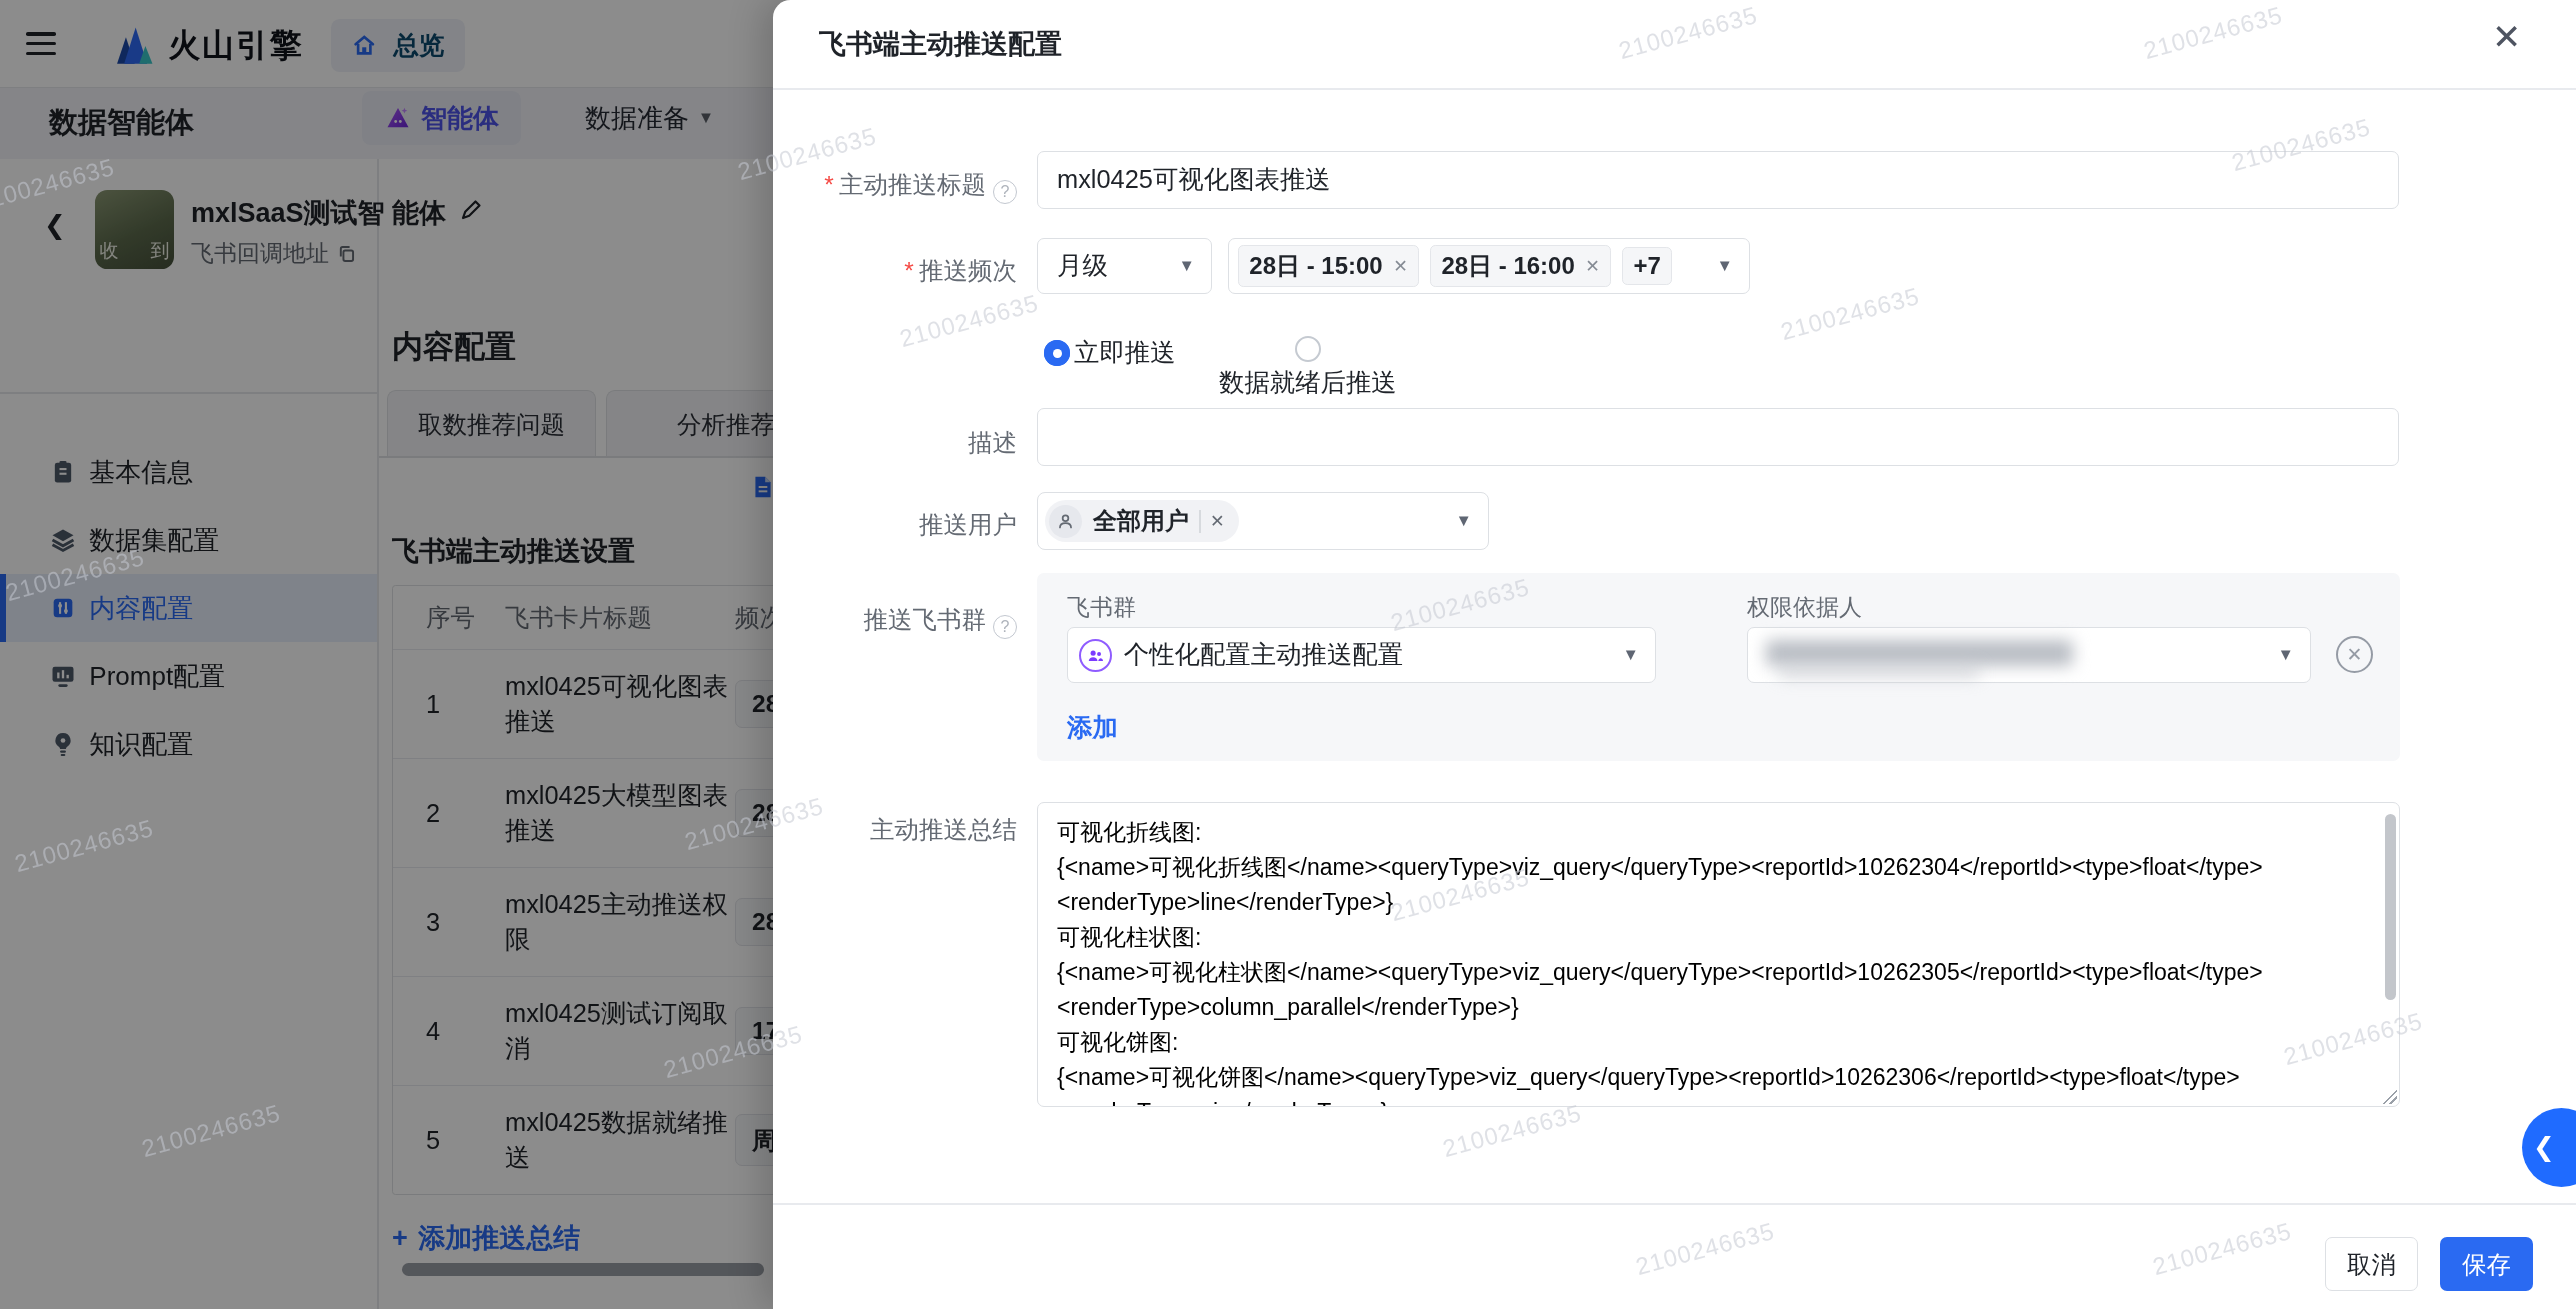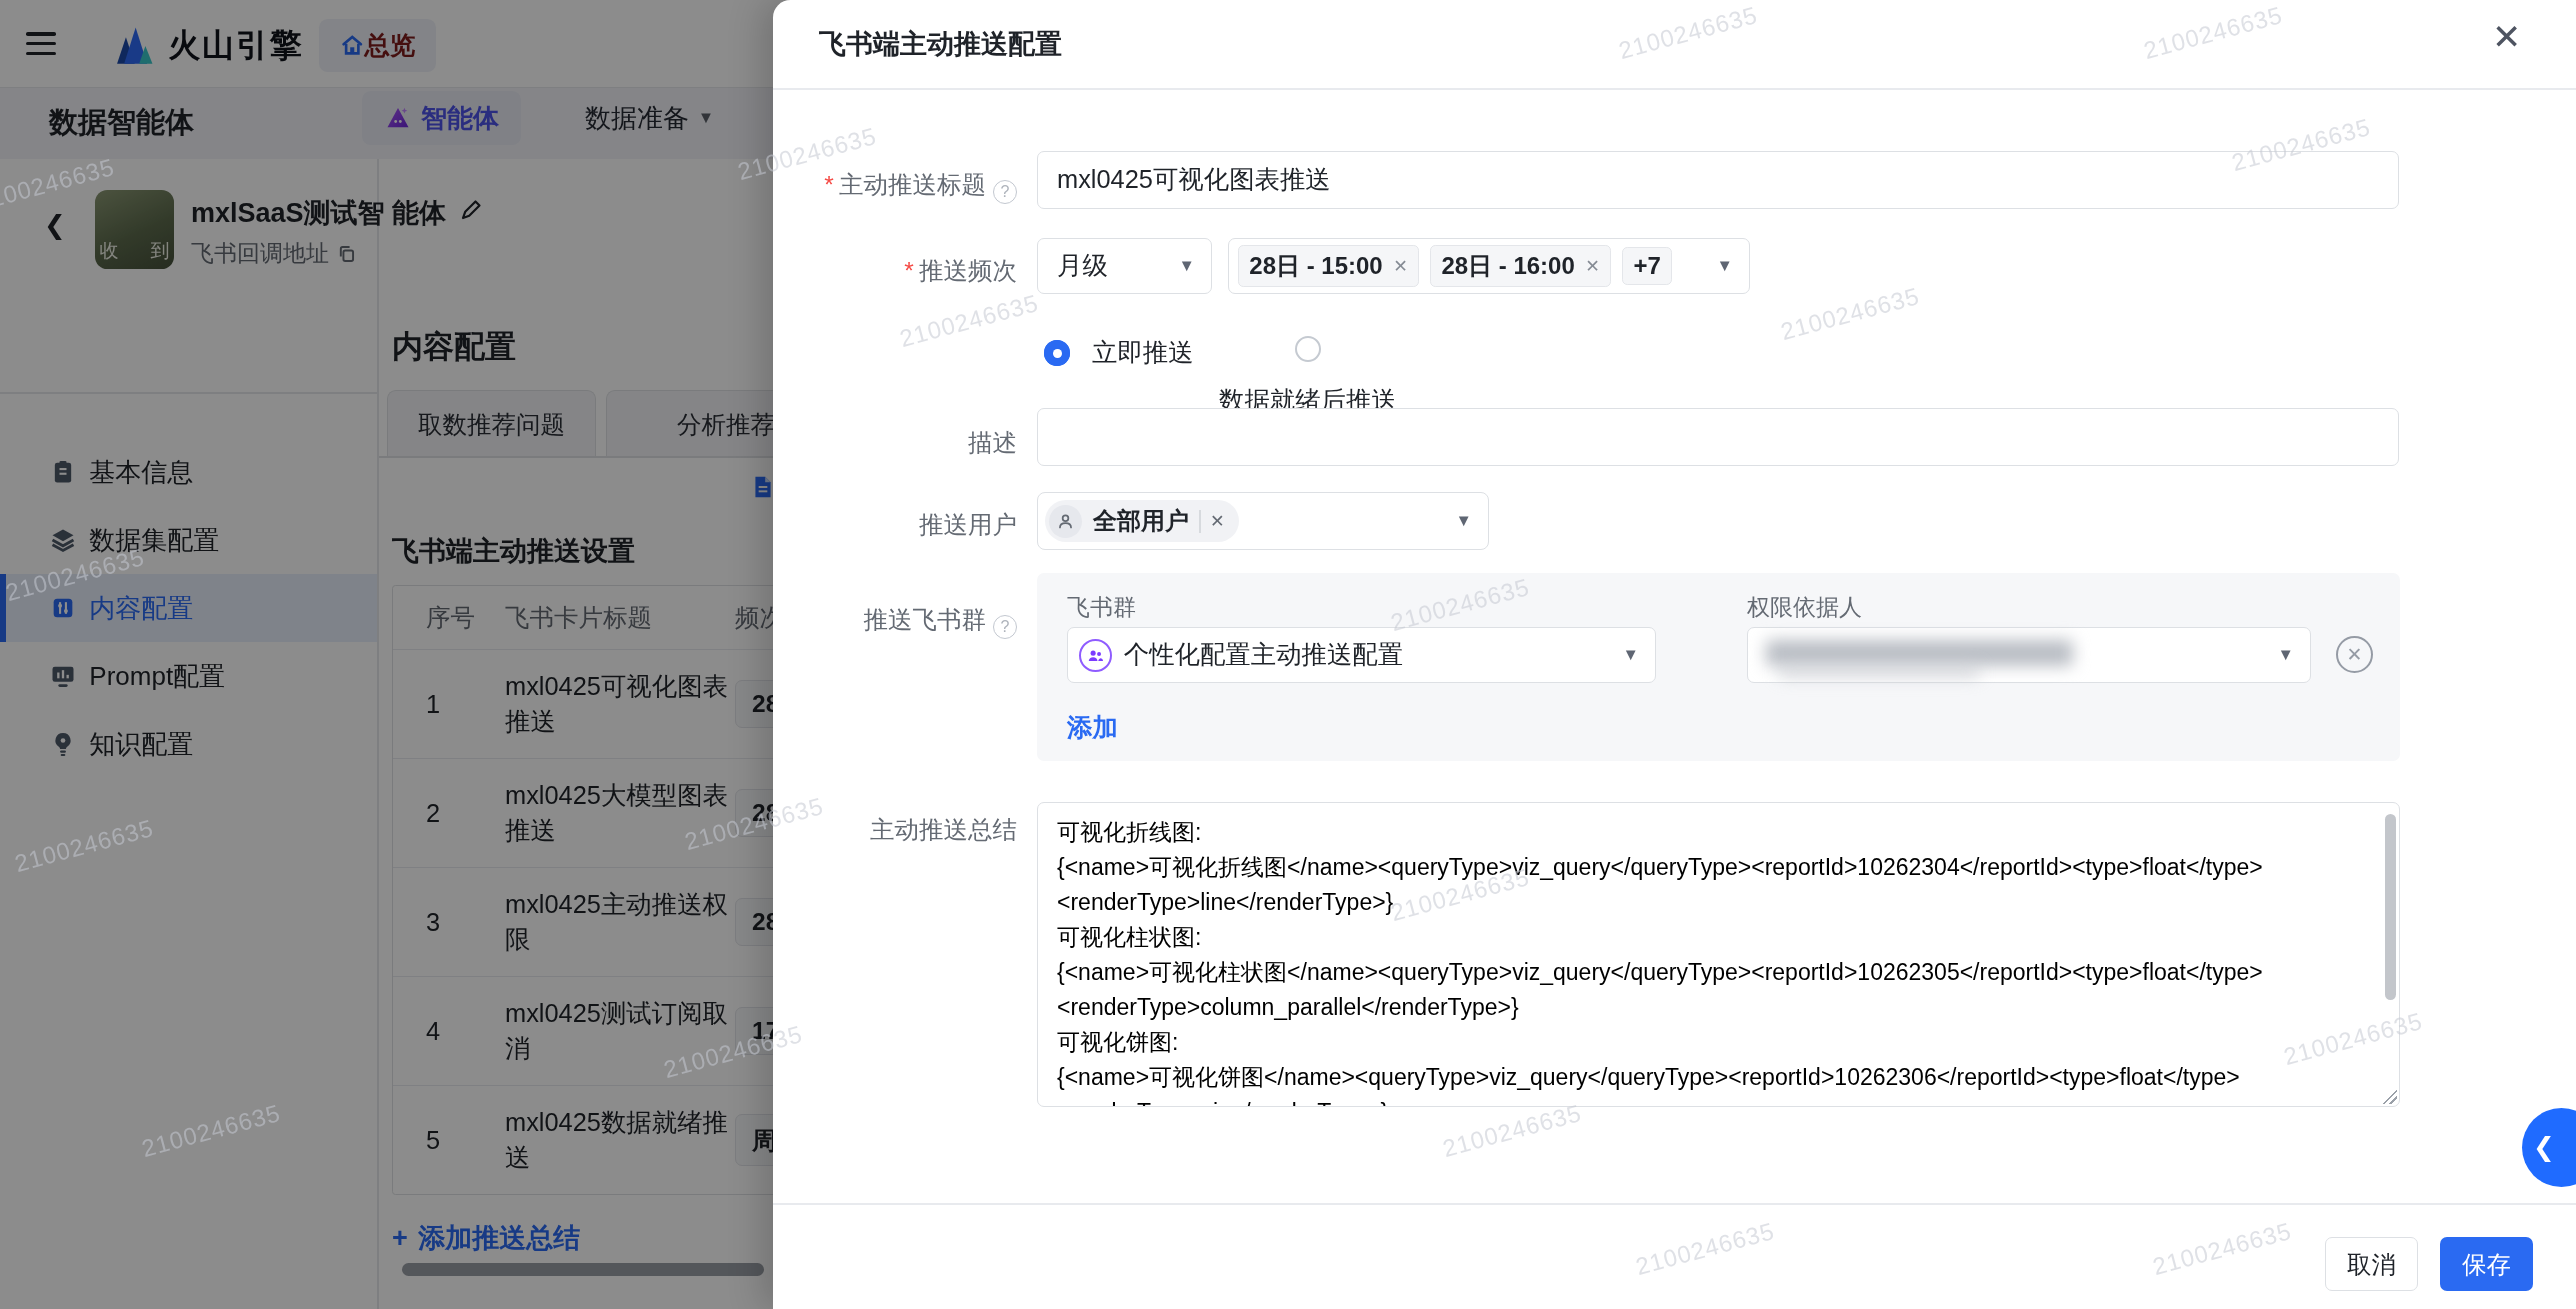--- a/index.html
+++ b/index.html
@@ -6,21 +6,21 @@
   *{box-sizing:border-box;font-family:"Liberation Sans","DejaVu Sans",sans-serif;}
   #stage{position:relative;width:2576px;height:1309px;overflow:hidden;background:#f2f3f8;}
   .abs{position:absolute;}
   
   #page{position:absolute;inset:0;z-index:1;}
   .navbar{left:0;top:0;width:2576px;height:88px;background:#ffffff;border-bottom:1.8px solid #e6e8ec;}
   .burger{left:26px;top:32px;width:30px;height:23px;display:flex;flex-direction:column;justify-content:space-between;cursor:pointer;}
   .burger i{display:block;height:3.5px;background:#1f2329;border-radius:1.8px;}
   .brand{left:110px;top:23px;display:flex;align-items:center;gap:12.3px;}
   .brand-name{font-size:32px;font-weight:700;color:#10131a;letter-spacing:1.8px;}
-  .overview{left:319px;top:19px;height:53px;padding:0 21px;background:#eef1f8;border-radius:8.8px;display:flex;align-items:center;gap:0;color:#7f1d1d;font-size:25.4px;font-weight:600;cursor:pointer;}
+  .overview{left:331px;top:19px;height:53px;padding:0 21px;background:#eef1f8;border-radius:8.8px;display:flex;align-items:center;gap:17px;color:#0c4a6e;font-size:25.4px;font-weight:600;cursor:pointer;}
   .hdr-title{left:49px;top:103px;font-size:29px;font-weight:700;color:#1f2329;}
   .tab-agent{left:362px;top:91px;width:159px;height:54px;background:#e9ebf4;border-radius:8.8px;display:flex;align-items:center;justify-content:center;gap:8.8px;font-size:26px;font-weight:600;color:#4d53e8;cursor:pointer;}
   .tab-data{left:585px;top:91px;height:54px;display:flex;align-items:center;gap:8.8px;font-size:26px;color:#262a33;cursor:pointer;}
   .caret{font-size:16.6px;color:#5b6068;}
   .content-bg{left:0;top:159px;width:2576px;height:1150px;background:#ffffff;}
   .vdiv{left:377px;top:159px;width:1.8px;height:1150px;background:#e6e8ec;}
   
   .back{left:44px;top:210px;font-size:26px;color:#1f2329;cursor:pointer;}
   .avatar{left:95px;top:190px;width:79px;height:79px;border-radius:12.3px;background:linear-gradient(155deg,#8a9773 0%,#5c6a4c 55%,#46513b 100%);overflow:hidden;}
   .avatar span{position:absolute;bottom:5.3px;color:#f0f2e8;font-size:19px;}
@@ -65,21 +65,21 @@
   .d-close{left:1719px;top:19px;font-size:35px;color:#4e5461;cursor:pointer;line-height:1;}
   .d-hline{left:0;top:88px;width:1803px;height:1.8px;background:#e8eaee;}
   .flabel{position:absolute;left:0;width:244px;text-align:right;font-size:24.5px;color:#646a73;}
   .req{color:#f54a45;margin-right:5.3px;font-size:24.5px;}
   .helpc{display:inline-flex;align-items:center;justify-content:center;width:24px;height:24px;border:1.8px solid #c3c8d0;border-radius:50%;font-size:16px;color:#aeb3bb;margin-left:7px;vertical-align:-3.5px;}
   .inbox{position:absolute;border:1.8px solid #dde0e4;border-radius:7px;background:#fff;}
   .in-val{padding:0 19px;display:flex;align-items:center;height:100%;font-size:25.4px;color:#1f2329;}
   .selcaret{position:absolute;right:16px;top:50%;transform:translateY(-50%);font-size:16.6px;color:#5f6673;}
   .ftag{display:inline-flex;align-items:center;background:#f5f6f8;border:1.8px solid #e4e6ea;border-radius:5.3px;padding:4.4px 10.5px;font-size:24px;font-weight:600;color:#1f2329;margin-right:10.5px;}
   .ftag .x{margin-left:10.5px;color:#858b94;font-size:17.5px;cursor:pointer;}
-  .radio{position:absolute;display:flex;align-items:center;gap:22px;cursor:pointer;font-size:25.4px;color:#1f2329;font-weight:500;}
+  .radio{position:absolute;display:flex;align-items:center;gap:4px;cursor:pointer;font-size:25.4px;color:#1f2329;font-weight:500;}
   .rdot{width:26px;height:26px;border-radius:50%;flex:none;}
   .rdot.on{background:#2a6af2;box-shadow:inset 0 0 0 8px #2a6af2;position:relative;}
   .rdot.on::after{content:"";position:absolute;left:8.8px;top:8.8px;width:8.8px;height:8.8px;border-radius:50%;background:#fff;}
   .rdot.off{border:2.2px solid #c5cad1;background:#fff;}
   .upill{display:inline-flex;align-items:center;height:42px;border-radius:21px;background:#f1f2f5;padding:0 5.3px 0 4.4px;}
   .upill .uc{width:33px;height:33px;border-radius:50%;background:#e6e8ed;display:flex;align-items:center;justify-content:center;}
   .upill .ut{margin:0 10.5px;font-size:24px;font-weight:600;color:#1f2329;}
   .upill .dv{width:1.8px;height:23px;background:#d7dade;}
   .upill .x{margin:0 8.8px;color:#646a73;font-size:17.5px;cursor:pointer;}
   .gpanel{position:absolute;left:264px;top:573px;width:1363px;height:188px;background:#f6f7f9;border-radius:7px;}

